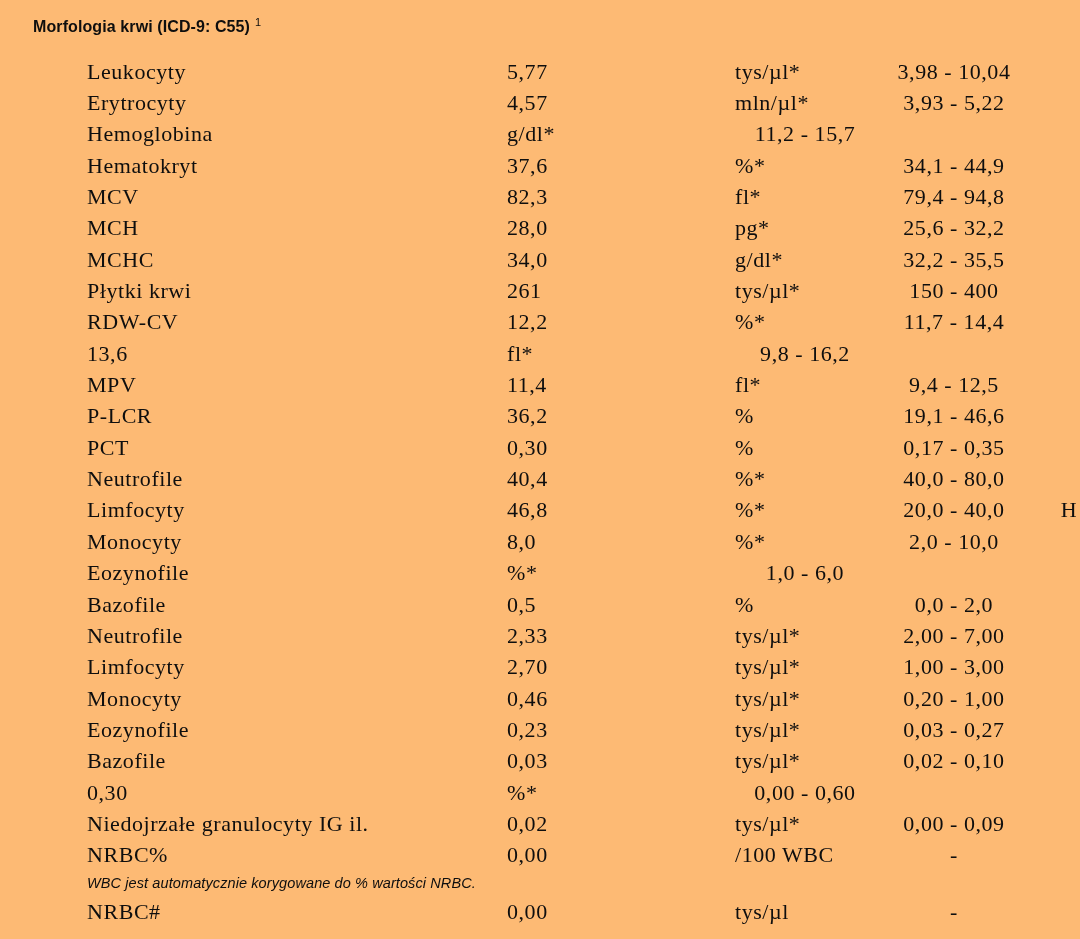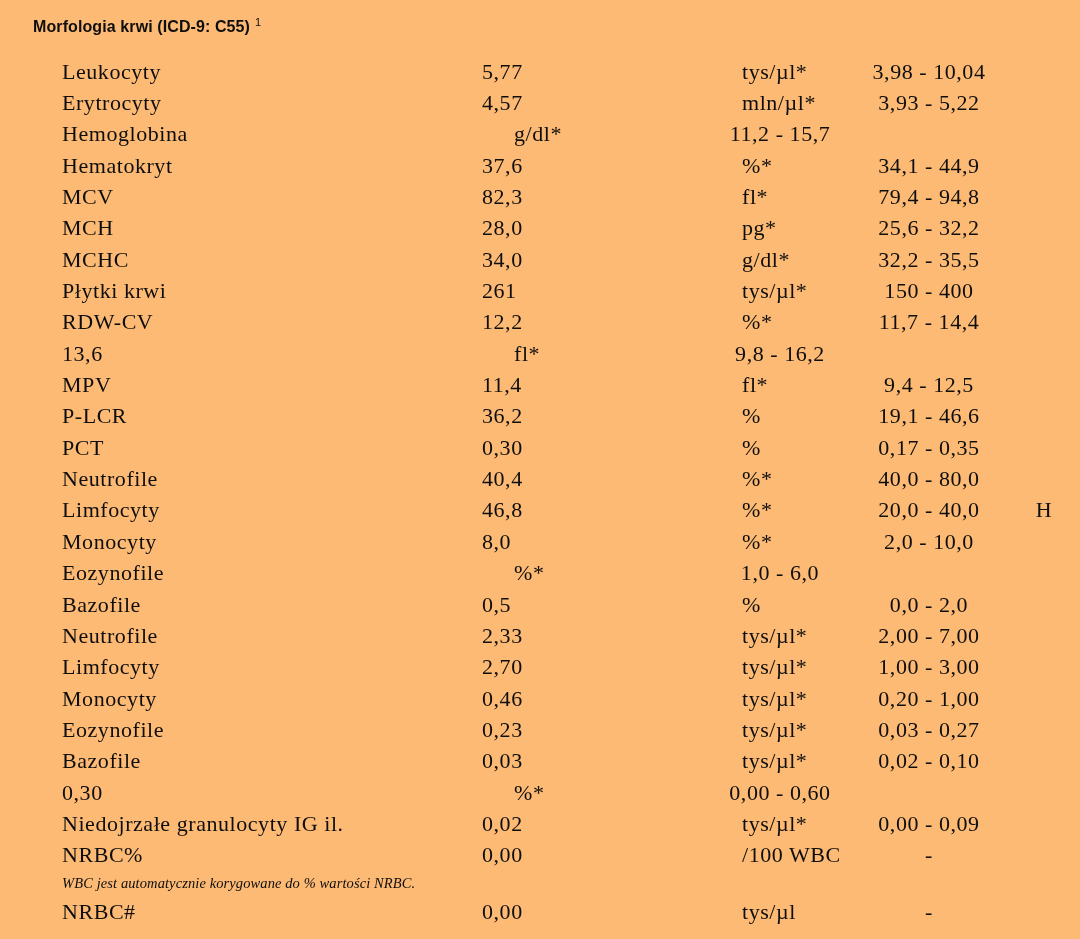--- a/index.html
+++ b/index.html
@@ -28,20 +28,21 @@
     font-size: 11px;
     vertical-align: super;
     margin-left: 5px;
     letter-spacing: 0;
   }
   .results-table {
     position: absolute;
     top: 56px;
     left: 0;
     width: 904px;
+    padding-left: 25px;
   }
   .result-row {
     display: grid;
     grid-template-columns: 62px 420px 228px 140px 158px 72px;
     align-items: center;
     height: 31.35px;
     font-family: "Liberation Serif", serif;
     font-size: 22px;
     letter-spacing: 0.55px;
     color: #0e0e0e;
@@ -53,36 +54,35 @@
     overflow: hidden;
   }
   .cell-value {
     text-align: left;
     font-weight: normal;
     white-space: nowrap;
   }
   .cell-unit {
     text-align: left;
     white-space: nowrap;
-    margin-left: 32px;
   }
   .cell-range {
     text-align: center;
     white-space: nowrap;
   }
   .cell-flag {
     text-align: center;
     white-space: nowrap;
   }
   .table-note {
     height: 25px;
     display: flex;
     align-items: center;
     padding-left: 62px;
-    font-family: Liberation Serif, serif;
+    font-family: Liberation Sans, sans-serif;
     font-style: italic;
     font-size: 14.5px;
     letter-spacing: 0.1px;
     color: #0e0e0e;
     white-space: nowrap;
   }
 </style>
 </head>
 <body>
 

